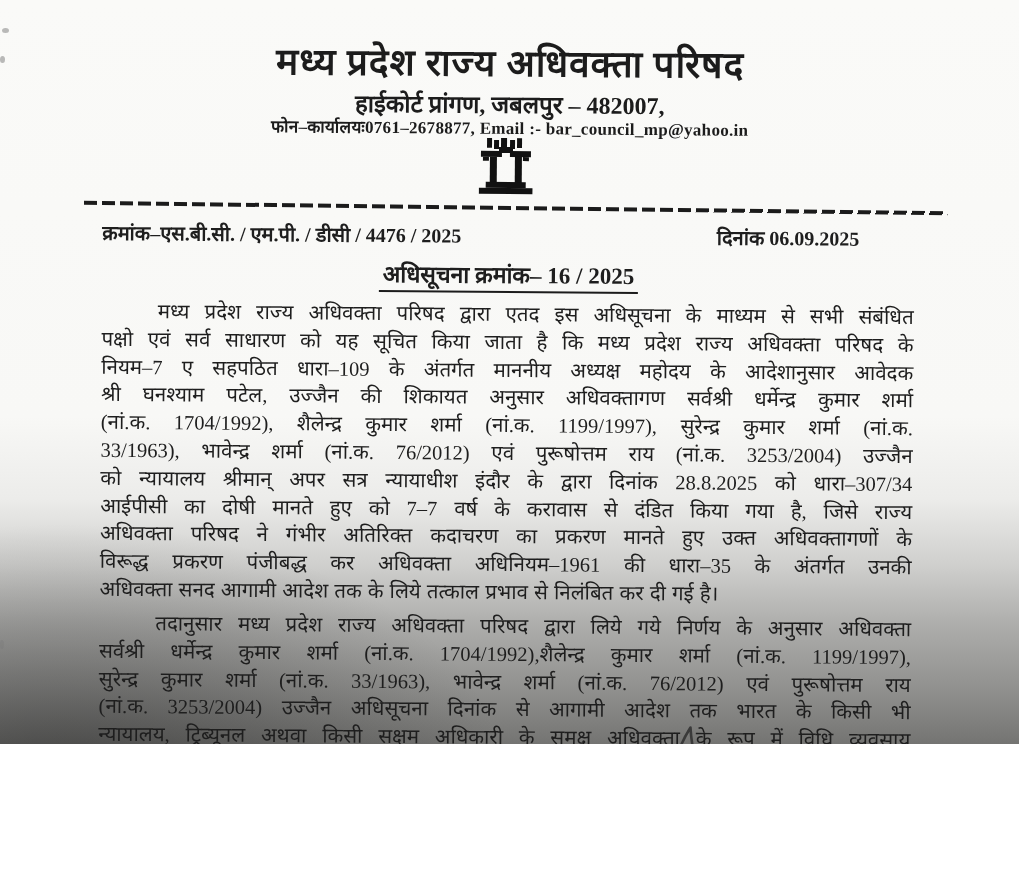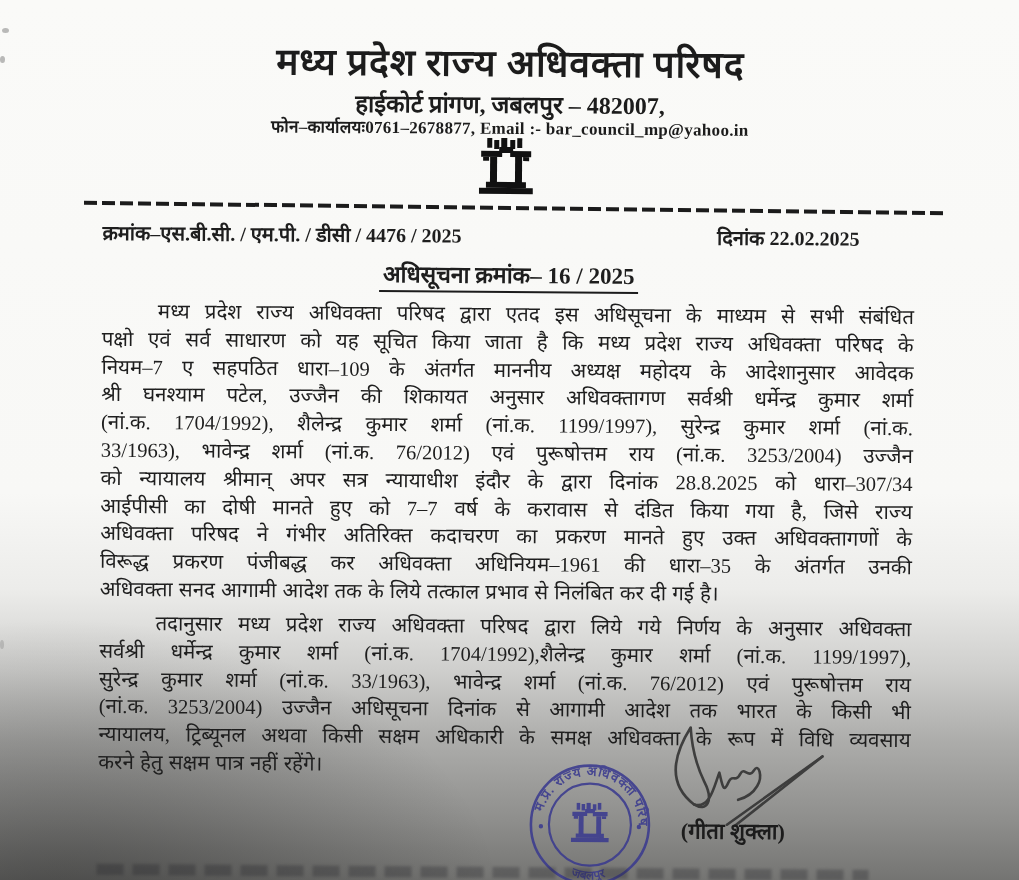--- a/index.html
+++ b/index.html
@@ -1,18 +1,18 @@
 <!DOCTYPE html>
 <html><head>
 <meta charset="utf-8">
 <style>
   html,body{margin:0;padding:0;}
   #page{
     position:relative;
-    width:1019px;height:880px;
+    width:1019px;height:744px;
     overflow:hidden;
     font-family:"Liberation Serif","DejaVu Serif",serif;
     color:#1e1e1e;
     background-image:
       radial-gradient(ellipse 62% 48% at 6% 104%, rgba(15,15,15,0.42), rgba(15,15,15,0) 70%),
       linear-gradient(180deg,#fafaf8 0%,#f8f8f6 56%,#ececea 67%,#cfcfcd 76%,#adadab 84%,#8f8f8d 93%,#747472 100%);
   }
   .doc{position:absolute;inset:0;transform:rotate(0.45deg);transform-origin:50% 20%;}
   .ink{color:#1c1c1c;}
 
@@ -93,21 +93,21 @@
     <svg class="top-emblem" width="56" height="58" viewBox="0 0 54 58" style="color:#111;">
       <use href="#pillar-emblem"></use>
     </svg>
 
     <div class="sep"></div>
 
     <div class="ref-row">
       <span class="ref-number">क्रमांक–एस.बी.सी. / एम.पी. / डीसी / 4476 / 2025</span>
       <span class="ref-date">
         <span>दिनांक</span>
-        <span>22.02.2025</span>
+        <span>06.09.2025</span>
       </span>
     </div>
 
     <div class="notif-title">
       <span>अधिसूचना क्रमांक– 16 / 2025</span>
     </div>
 
     <div class="para para1">
         <div class="body-line first-line">मध्य प्रदेश राज्य अधिवक्ता परिषद द्वारा एतद इस अधिसूचना के माध्यम से सभी संबंधित</div>
         <div class="body-line">पक्षो एवं सर्व साधारण को यह सूचित किया जाता है कि मध्य प्रदेश राज्य अधिवक्ता परिषद के</div>

